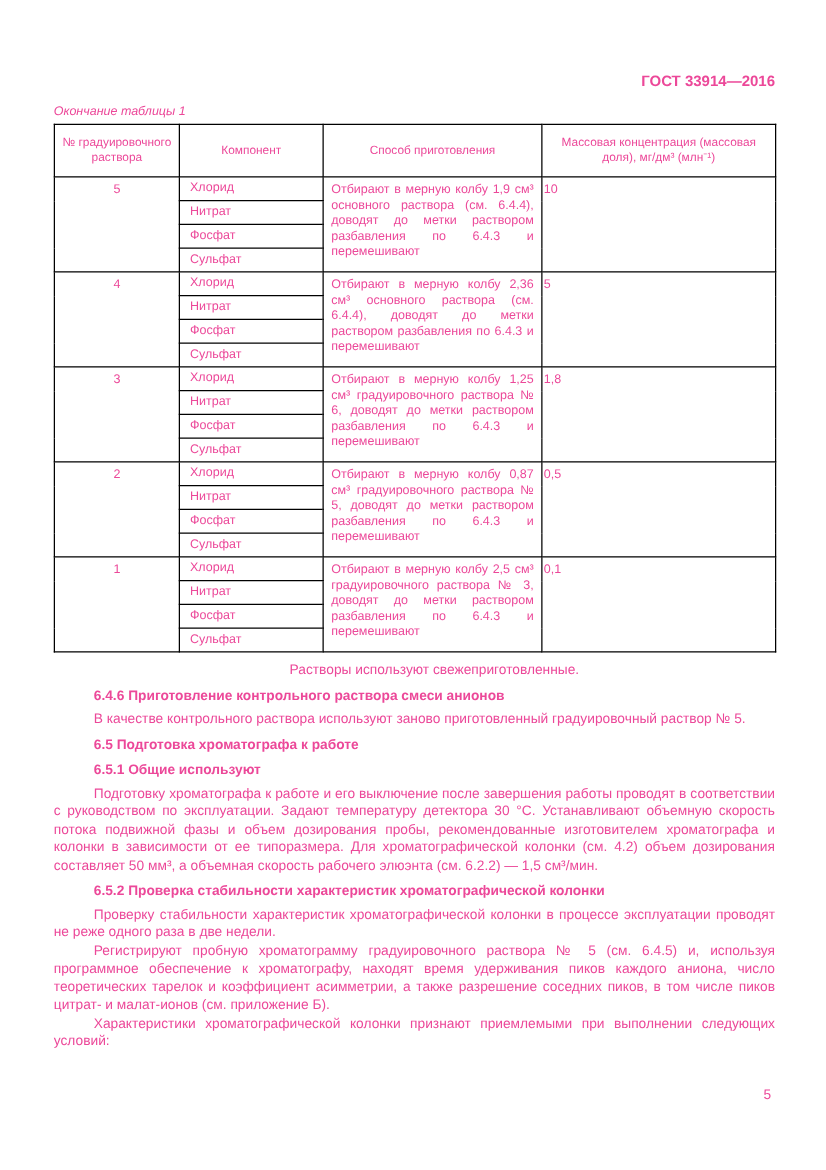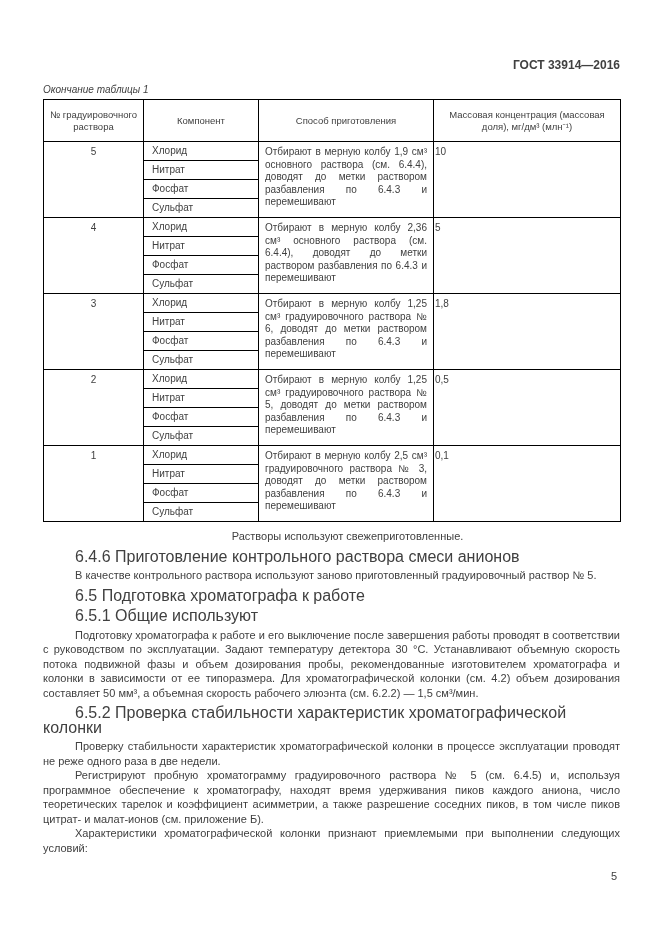--- a/index.html
+++ b/index.html
@@ -9,21 +9,21 @@
   }
   .page {
     position: relative;
     width: 661px;
     height: 936px;
     margin: 0 auto;
     background: #ffffff;
     box-sizing: border-box;
     padding: 58px 41px 0 43px;
     font-family: "Liberation Sans", sans-serif;
-    color: #404040;
+    color: #ec4899;
     overflow: hidden;
   }
   .doc-header {
     text-align: right;
     font-weight: bold;
     font-size: 12px;
     margin-bottom: 10px;
   }
   .table-caption {
     font-style: italic;
@@ -77,24 +77,24 @@
     margin: 7px 0 0 0;
     text-indent: 32px;
     text-align: center;
   }
   .para {
     margin: 0;
     text-indent: 32px;
     text-align: justify;
   }
   .heading {
-    font-weight: normal;
+    font-weight: bold;
     margin: 6px 0 4px 0;
     text-indent: 32px;
-    font-size: 16px;
+    font-size: 11px;
   }
   .page-number {
     position: absolute;
     top: 870px;
     right: 44px;
     font-size: 11px;
   }
 </style>
 </head>
 <body>
@@ -162,21 +162,21 @@
         </tr>
         <tr>
           <td class="cell-comp">Фосфат</td>
         </tr>
         <tr>
           <td class="cell-comp">Сульфат</td>
         </tr>
         <tr>
           <td class="cell-num" rowspan="4">2</td>
           <td class="cell-comp">Хлорид</td>
-          <td class="cell-method" rowspan="4">Отбирают в мерную колбу 1,25 см³ градуировочного раствора № 5, доводят до метки раствором разбавления по 6.4.3 и перемешивают</td>
+          <td class="cell-method" rowspan="4">Отбирают в мерную колбу 0,87 см³ градуировочного раствора № 5, доводят до метки раствором разбавления по 6.4.3 и перемешивают</td>
           <td class="cell-conc" rowspan="4">0,5</td>
         </tr>
         <tr>
           <td class="cell-comp">Нитрат</td>
         </tr>
         <tr>
           <td class="cell-comp">Фосфат</td>
         </tr>
         <tr>
           <td class="cell-comp">Сульфат</td>

